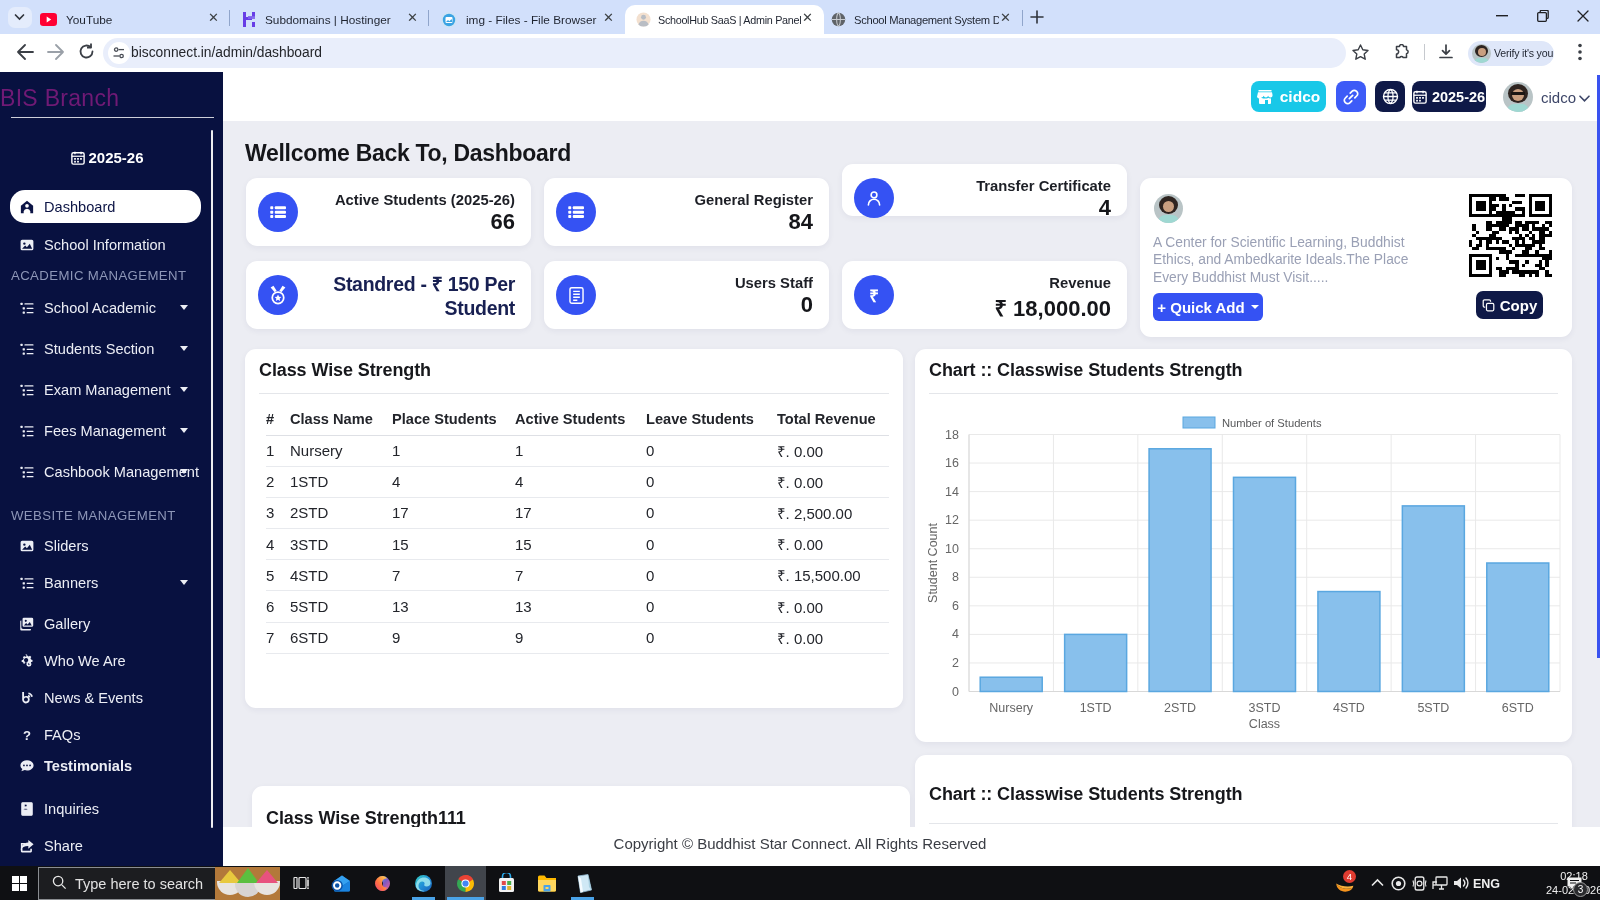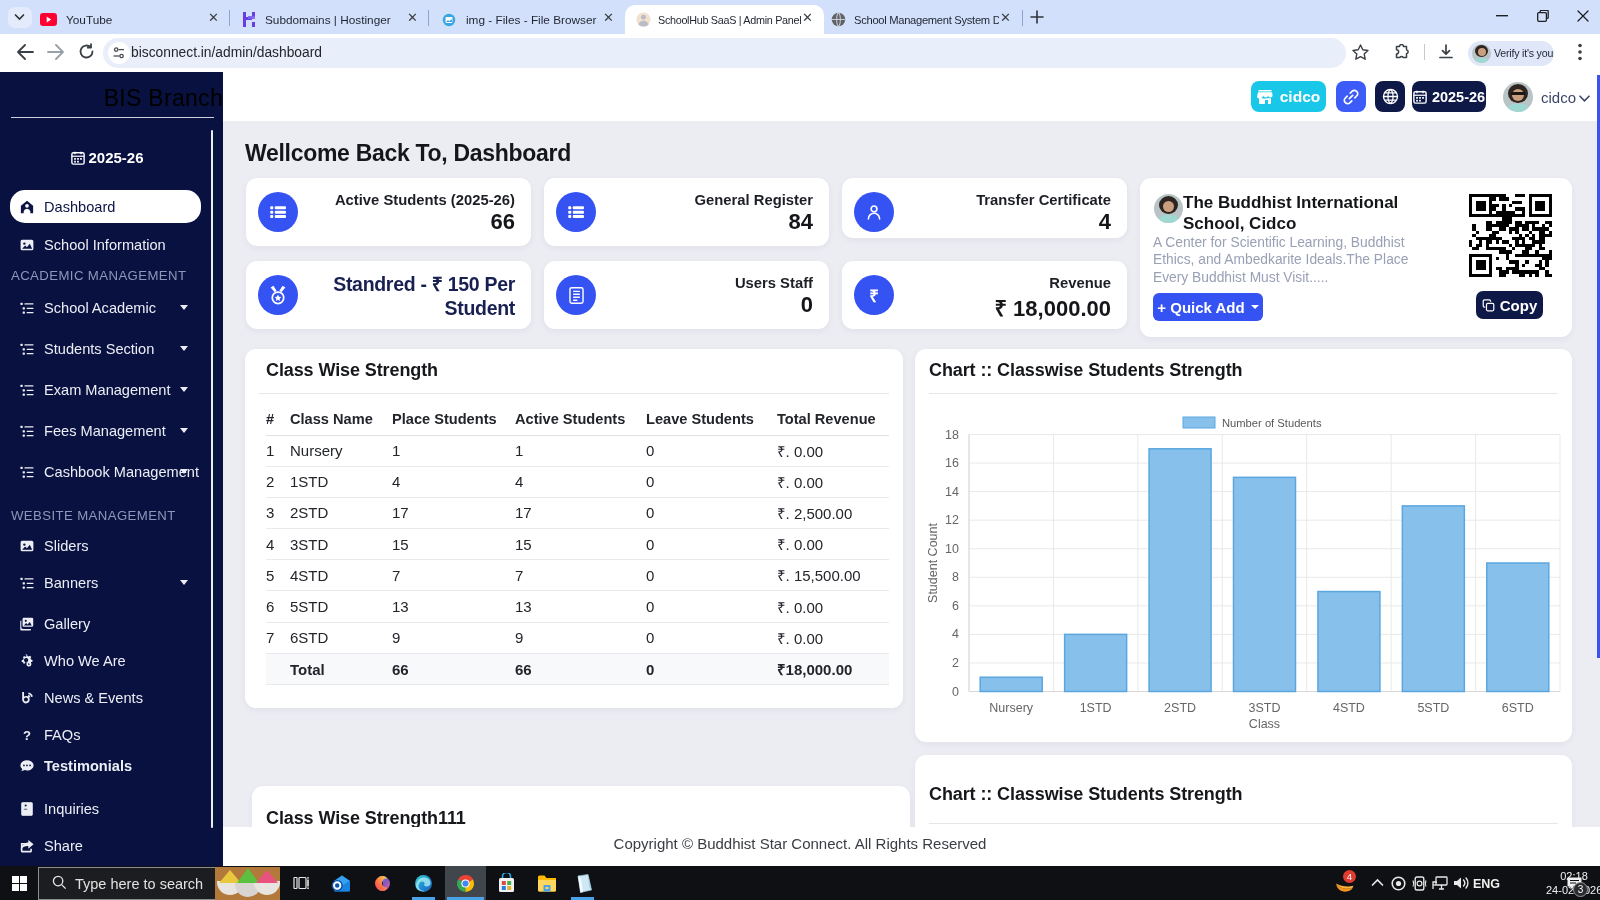--- a/index.html
+++ b/index.html
@@ -15,21 +15,21 @@
 .tabsep { position:absolute; top:10px; width:1px; height:16px; background:#90a5cb; }
 .tclose { color:#3c4043; font-size:13px; font-weight:400; }
 .tab svg { flex:none; }
 .tab .title { min-width:0; }
 #toolbar { position:absolute; left:0; top:34px; width:1600px; height:38px; background:#ffffff; }
 #omnibox { position:absolute; left:103px; top:38px; width:1243px; height:30px; background:#e9eefb; border-radius:15px; }
 #omnitext { position:absolute; left:131px; top:45px; font-size:13.8px; color:#24262b; }
 
 
 #sidebar { position:absolute; left:0; top:72px; width:223px; height:794px; background:#081140; color:#fff; z-index:5; }
-#sbtitle { z-index:6; position:absolute; top:85px; left:0; width:223px; text-align:right; font-size:23px; font-weight:500; color:#000000; letter-spacing:0.3px; }
+#sbtitle { z-index:6; position:absolute; top:85px; left:0; width:223px; text-align:left; font-size:23px; font-weight:500; color:#701a75; letter-spacing:0.3px; }
 #sbhr { z-index:6; position:absolute; top:117px; left:11px; width:203px; height:1px; background:rgba(255,255,255,0.8); }
 #sbscroll { z-index:6; position:absolute; top:130px; left:211px; width:2px; height:698px; background:rgba(255,255,255,0.92); border-radius:2px; }
 .sbitem { position:absolute; left:10px; width:191px; height:33px; display:flex; align-items:center; font-size:14.6px; color:#eceef5; white-space:nowrap; z-index:6; }
 .sbitem .ic { width:14px; height:14px; margin-left:10px; margin-right:10px; flex:none; }
 .sbactive { background:#fff; border-radius:15px; color:#0c1445; font-weight:500; }
 .sbhead { z-index:6; white-space:nowrap; position:absolute; left:11px; font-size:13.2px; letter-spacing:0.4px; color:#8e97b8; font-weight:500; }
 .caret { position:absolute; right:13px; top:14px; width:0; height:0; border-left:4.5px solid transparent; border-right:4.5px solid transparent; border-top:5px solid #eceef5; }
 
 
 #topbar { position:absolute; left:223px; top:72px; width:1377px; height:49px; background:#fff; }
@@ -405,21 +405,21 @@
         <rect x="5.4" y="3.4" width="9" height="2.4" rx="0.8"></rect>
         <rect x="1.8" y="6.9" width="2.4" height="2.4" rx="0.6"></rect>
         <rect x="5.4" y="6.9" width="9" height="2.4" rx="0.8"></rect>
         <rect x="1.8" y="10.4" width="2.4" height="2.4" rx="0.6"></rect>
         <rect x="5.4" y="10.4" width="9" height="2.4" rx="0.8"></rect>
       </svg>
     </div>
   <div class="slabel">General Register</div>
   <div class="svalue">84</div>
 </div>
-<div class="card" style="left:842px;top:178px;width:285px;height:60px;">
+<div class="card" style="left:842px;top:164px;width:285px;height:52px;">
   <div class="sicon">
       <svg width="20" height="20" viewBox="0 0 16 16" fill="none" stroke="#fff" stroke-width="1.3">
         <circle cx="8" cy="5.5" r="2.3"></circle>
         <path d="M3.5 13.5 a4.5 4.5 0 0 1 9 0" stroke-linecap="round"></path>
       </svg>
     </div>
   <div class="slabel">Transfer Certificate</div>
   <div class="svalue">4</div>
 </div>
 <div class="card" style="left:246px;top:261px;width:285px;height:68px;">
@@ -448,21 +448,20 @@
   <div class="slabel">Revenue</div>
   <div class="svalue">₹ 18,000.00</div>
 </div>
 
 <div class="card" style="left:1140px;top:178px;width:432px;height:159px;">
   <div class="abs" style="left:14px;top:16px;width:29px;height:29px;border-radius:50%;background:#b9c4c6;overflow:hidden;">
     <div class="abs" style="left:5px;top:2px;width:19px;height:18px;border-radius:50%;background:#2e2420;"></div>
     <div class="abs" style="left:9px;top:7px;width:11px;height:11px;border-radius:50%;background:#c99f80;"></div>
     <div class="abs" style="left:4px;top:21px;width:21px;height:8px;border-radius:7px 7px 0 0;background:#9fd8d2;"></div>
   </div>
-  <div class="abs" style="left:43px;top:14px;width:240px;font-size:17px;font-weight:700;color:#15161a;line-height:21px;">The Buddhist International School, Cidco</div>
   <div class="abs" style="left:13px;top:56px;width:272px;font-size:13.8px;color:#9aa0b5;line-height:17.3px;">A Center for Scientific Learning, Buddhist Ethics, and Ambedkarite Ideals.The Place Every Buddhist Must Visit.....</div>
   <div class="abs" style="left:13px;top:115px;width:110px;height:28px;background:#3552f3;border-radius:6px;color:#fff;font-size:15px;font-weight:600;display:flex;align-items:center;justify-content:center;">+ Quick Add <span style="display:inline-block;margin-left:6px;width:0;height:0;border-left:4px solid transparent;border-right:4px solid transparent;border-top:4.5px solid #fff;"></span></div>
   <svg class="abs" style="left:329px;top:15px;" width="83" height="85" viewBox="0 0 25 25" shape-rendering="crispEdges" id="qr">
       <path d="M7 0h1v1h-1zM8 0h1v1h-1zM9 0h1v1h-1zM10 0h1v1h-1zM14 0h1v1h-1zM15 0h1v1h-1zM16 0h1v1h-1zM7 1h1v1h-1zM9 1h1v1h-1zM10 1h1v1h-1zM11 1h1v1h-1zM13 2h1v1h-1zM14 2h1v1h-1zM15 2h1v1h-1zM7 3h1v1h-1zM8 3h1v1h-1zM10 3h1v1h-1zM12 3h1v1h-1zM7 4h1v1h-1zM10 4h1v1h-1zM14 4h1v1h-1zM15 4h1v1h-1zM16 4h1v1h-1zM8 5h1v1h-1zM9 5h1v1h-1zM10 5h1v1h-1zM11 5h1v1h-1zM12 5h1v1h-1zM13 5h1v1h-1zM16 5h1v1h-1zM7 6h1v1h-1zM8 6h1v1h-1zM9 6h1v1h-1zM11 6h1v1h-1zM12 6h1v1h-1zM13 6h1v1h-1zM14 6h1v1h-1zM15 6h1v1h-1zM10 7h1v1h-1zM11 7h1v1h-1zM12 7h1v1h-1zM5 8h1v1h-1zM8 8h1v1h-1zM9 8h1v1h-1zM10 8h1v1h-1zM11 8h1v1h-1zM12 8h1v1h-1zM14 8h1v1h-1zM15 8h1v1h-1zM17 8h1v1h-1zM18 8h1v1h-1zM19 8h1v1h-1zM20 8h1v1h-1zM23 8h1v1h-1zM24 8h1v1h-1zM1 9h1v1h-1zM5 9h1v1h-1zM6 9h1v1h-1zM7 9h1v1h-1zM8 9h1v1h-1zM9 9h1v1h-1zM10 9h1v1h-1zM11 9h1v1h-1zM14 9h1v1h-1zM15 9h1v1h-1zM16 9h1v1h-1zM17 9h1v1h-1zM19 9h1v1h-1zM22 9h1v1h-1zM24 9h1v1h-1zM1 10h1v1h-1zM5 10h1v1h-1zM9 10h1v1h-1zM10 10h1v1h-1zM12 10h1v1h-1zM13 10h1v1h-1zM14 10h1v1h-1zM16 10h1v1h-1zM17 10h1v1h-1zM19 10h1v1h-1zM20 10h1v1h-1zM21 10h1v1h-1zM22 10h1v1h-1zM23 10h1v1h-1zM2 11h1v1h-1zM7 11h1v1h-1zM8 11h1v1h-1zM12 11h1v1h-1zM14 11h1v1h-1zM18 11h1v1h-1zM21 11h1v1h-1zM22 11h1v1h-1zM24 11h1v1h-1zM1 12h1v1h-1zM6 12h1v1h-1zM7 12h1v1h-1zM15 12h1v1h-1zM17 12h1v1h-1zM19 12h1v1h-1zM21 12h1v1h-1zM22 12h1v1h-1zM23 12h1v1h-1zM24 12h1v1h-1zM2 13h1v1h-1zM3 13h1v1h-1zM4 13h1v1h-1zM5 13h1v1h-1zM6 13h1v1h-1zM7 13h1v1h-1zM8 13h1v1h-1zM9 13h1v1h-1zM13 13h1v1h-1zM14 13h1v1h-1zM15 13h1v1h-1zM16 13h1v1h-1zM18 13h1v1h-1zM19 13h1v1h-1zM21 13h1v1h-1zM22 13h1v1h-1zM0 14h1v1h-1zM3 14h1v1h-1zM5 14h1v1h-1zM8 14h1v1h-1zM10 14h1v1h-1zM11 14h1v1h-1zM14 14h1v1h-1zM16 14h1v1h-1zM19 14h1v1h-1zM20 14h1v1h-1zM21 14h1v1h-1zM22 14h1v1h-1zM0 15h1v1h-1zM2 15h1v1h-1zM3 15h1v1h-1zM5 15h1v1h-1zM12 15h1v1h-1zM14 15h1v1h-1zM15 15h1v1h-1zM16 15h1v1h-1zM17 15h1v1h-1zM18 15h1v1h-1zM19 15h1v1h-1zM21 15h1v1h-1zM1 16h1v1h-1zM2 16h1v1h-1zM5 16h1v1h-1zM7 16h1v1h-1zM8 16h1v1h-1zM9 16h1v1h-1zM10 16h1v1h-1zM13 16h1v1h-1zM17 16h1v1h-1zM18 16h1v1h-1zM21 16h1v1h-1zM22 16h1v1h-1zM9 17h1v1h-1zM10 17h1v1h-1zM11 17h1v1h-1zM12 17h1v1h-1zM16 17h1v1h-1zM17 17h1v1h-1zM20 17h1v1h-1zM24 17h1v1h-1zM11 18h1v1h-1zM14 18h1v1h-1zM15 18h1v1h-1zM16 18h1v1h-1zM17 18h1v1h-1zM18 18h1v1h-1zM19 18h1v1h-1zM20 18h1v1h-1zM21 18h1v1h-1zM22 18h1v1h-1zM23 18h1v1h-1zM24 18h1v1h-1zM8 19h1v1h-1zM11 19h1v1h-1zM22 19h1v1h-1zM23 19h1v1h-1zM24 19h1v1h-1zM12 20h1v1h-1zM13 20h1v1h-1zM14 20h1v1h-1zM17 20h1v1h-1zM21 20h1v1h-1zM23 20h1v1h-1zM14 21h1v1h-1zM16 21h1v1h-1zM20 21h1v1h-1zM21 21h1v1h-1zM23 21h1v1h-1zM8 22h1v1h-1zM9 22h1v1h-1zM11 22h1v1h-1zM12 22h1v1h-1zM13 22h1v1h-1zM14 22h1v1h-1zM21 22h1v1h-1zM22 22h1v1h-1zM9 23h1v1h-1zM10 23h1v1h-1zM11 23h1v1h-1zM13 23h1v1h-1zM14 23h1v1h-1zM15 23h1v1h-1zM16 23h1v1h-1zM17 23h1v1h-1zM18 23h1v1h-1zM19 23h1v1h-1zM20 23h1v1h-1zM23 23h1v1h-1zM9 24h1v1h-1zM10 24h1v1h-1zM15 24h1v1h-1zM16 24h1v1h-1zM18 24h1v1h-1zM20 24h1v1h-1zM23 24h1v1h-1zM24 24h1v1h-1z" fill="#000"></path>
       <rect x="0" y="0" width="7" height="7" fill="#000"></rect>
       <rect x="1" y="1" width="5" height="5" fill="#fff"></rect>
       <rect x="2" y="2" width="3" height="3" fill="#000"></rect>
       <rect x="18" y="0" width="7" height="7" fill="#000"></rect>
       <rect x="19" y="1" width="5" height="5" fill="#fff"></rect>
       <rect x="20" y="2" width="3" height="3" fill="#000"></rect>
@@ -483,21 +482,21 @@
   <div class="abs" style="left:336px;top:113px;width:67px;height:28px;background:#0f1947;border-radius:7px;color:#fff;font-size:15px;font-weight:600;display:flex;align-items:center;justify-content:center;">
     <svg width="13" height="13" viewBox="0 0 16 16" fill="none" stroke="#fff" stroke-width="1.5" style="margin-right:5px;">
         <rect x="5.5" y="5.5" width="9" height="9" rx="1.5"></rect>
         <path d="M10.5 3.5 v-1 a1.5 1.5 0 0 0 -1.5-1.5 h-6 A1.5 1.5 0 0 0 1.5 2.5 v6 A1.5 1.5 0 0 0 3 10 h1"></path>
       </svg>
     Copy
   </div>
 </div>
 
 <div class="card" style="left:245px;top:349px;width:658px;height:359px;">
-  <div class="cardtitle" style="left:21px;top:11px;">Class Wise Strength</div>
+  <div class="cardtitle" style="left:14px;top:11px;">Class Wise Strength</div>
   <div class="cardhr" style="left:14px;top:44px;width:630px;"></div>
   <table id="cw" style="position:absolute;left:21px;top:54px;width:623px;">
     <colgroup>
         <col style="width:24px">
         <col style="width:102px">
         <col style="width:123px">
         <col style="width:131px">
         <col style="width:131px">
         <col>
       </colgroup>
@@ -559,28 +558,20 @@
           <td>₹. 0.00</td>
         </tr>
     <tr>
           <td>7</td>
           <td>6STD</td>
           <td>9</td>
           <td>9</td>
           <td>0</td>
           <td>₹. 0.00</td>
         </tr>
-    <tr class="trow">
-          <td></td>
-          <td><b>Total</b></td>
-          <td><b>66</b></td>
-          <td><b>66</b></td>
-          <td><b>0</b></td>
-          <td><b>₹18,000.00</b></td>
-        </tr>
   </tbody>
     </table>
 </div>
 
 <div class="card" style="left:915px;top:349px;width:657px;height:393px;">
   <div class="cardtitle" style="left:14px;top:11px;">Chart :: Classwise Students Strength</div>
   <div class="cardhr" style="left:14px;top:44px;width:629px;"></div>
   <svg class="abs" style="left:0px;top:58px;" width="657" height="330" viewBox="0 0 657 330" id="chart">
       <line x1="54" y1="284.5" x2="645" y2="284.5" stroke="#e9e9e9" stroke-width="1"></line>
       <text x="44" y="288.5" text-anchor="end" font-size="12.5" fill="#666" font-family="Liberation Sans">0</text>

